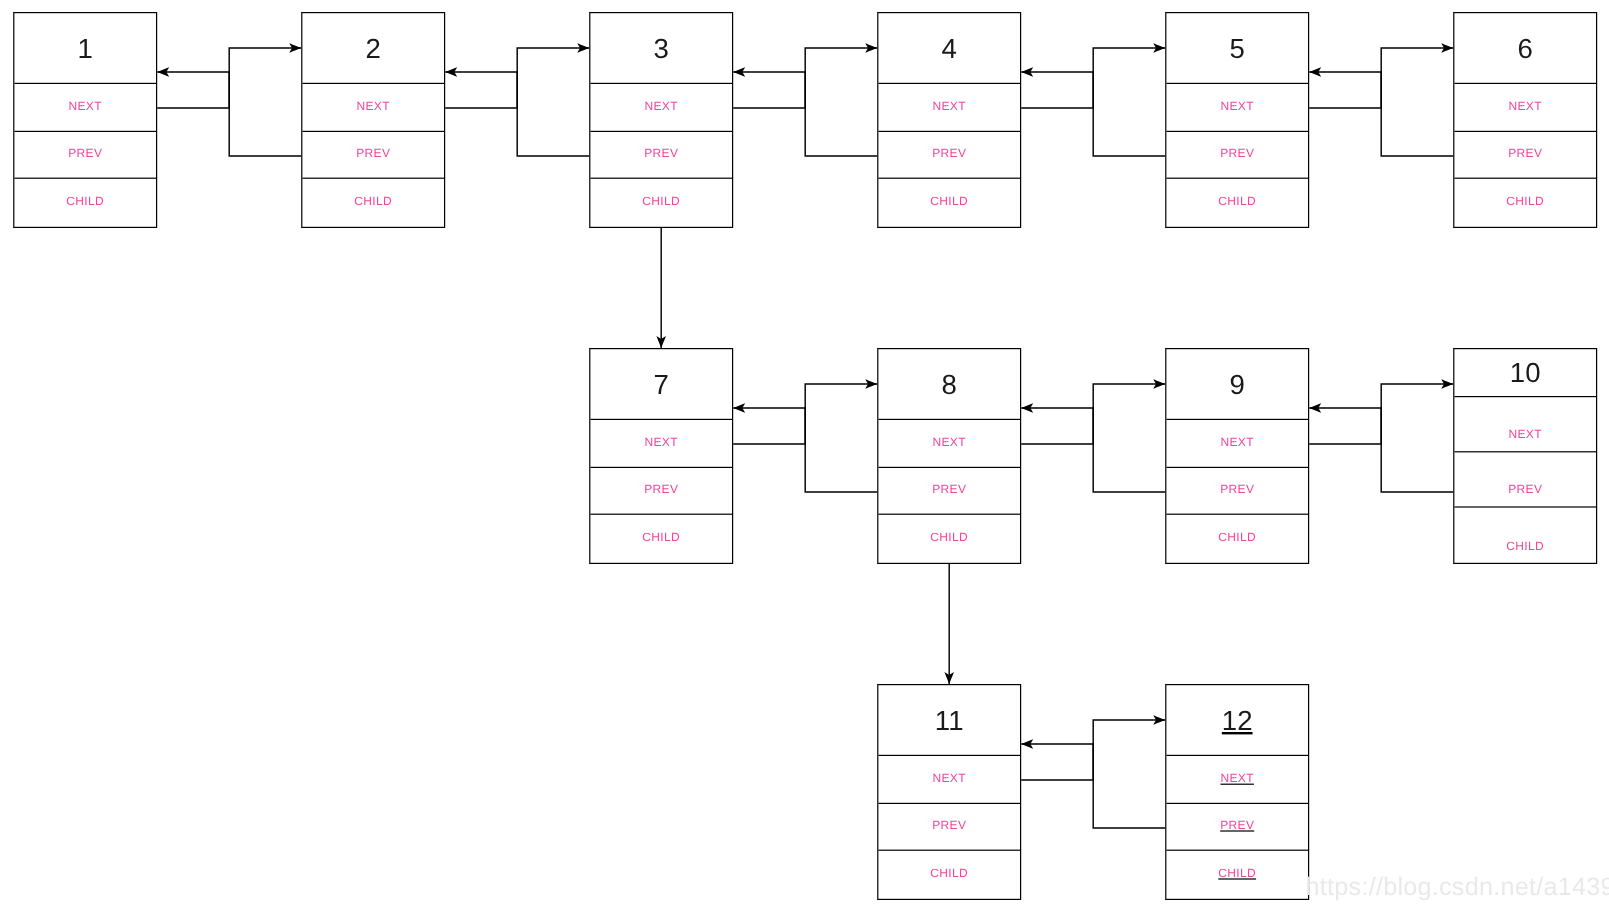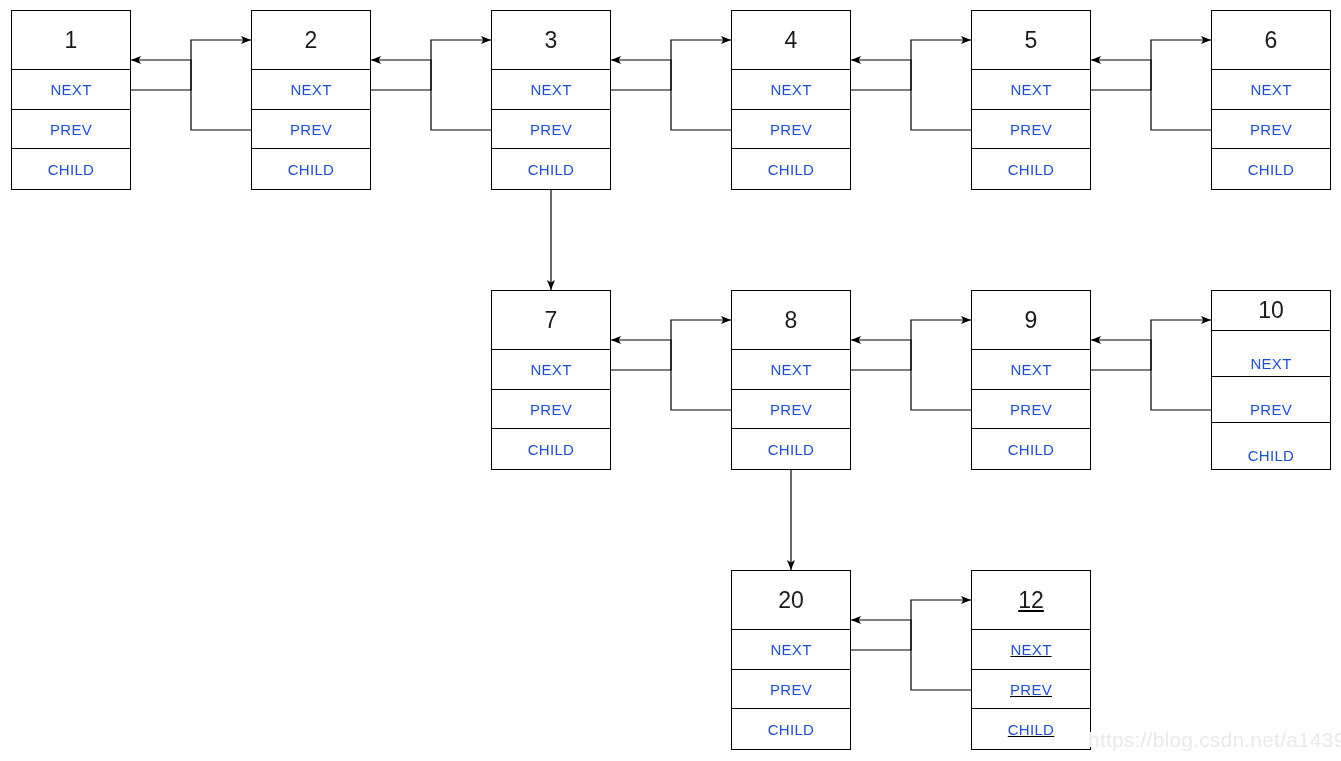--- a/index.html
+++ b/index.html
@@ -48,22 +48,22 @@
     font-size: 23px;
     color: #1a1a1a;
     line-height: 1;
   }
   .node-cell {
     height: 40px;
     box-sizing: border-box;
     display: flex;
     align-items: center;
     justify-content: center;
-    font-size: 15px;
-    color: #1d4ed8;
+    font-size: 10px;
+    color: #ec4899;
     letter-spacing: 0.3px;
     line-height: 1;
   }
   .node-cell.divided {
     border-bottom: 1px solid #000000;
   }
   .watermark {
     position: absolute;
     font-size: 21px;
     color: #e9e9e9;
@@ -166,21 +166,21 @@
         <div class="node-cell divided">PREV</div>
         <div class="node-cell">CHILD</div>
       </div>
       <div class="node" style="left: 1211px; top: 290px; gap: 19px;">
         <div class="node-header">10</div>
         <div class="node-cell divided">NEXT</div>
         <div class="node-cell divided">PREV</div>
         <div class="node-cell">CHILD</div>
       </div>
       <div class="node" style="left: 731px; top: 570px;">
-        <div class="node-header">20</div>
+        <div class="node-header">11</div>
         <div class="node-cell divided">NEXT</div>
         <div class="node-cell divided">PREV</div>
         <div class="node-cell">CHILD</div>
       </div>
       <div class="node" style="left: 971px; top: 570px; text-decoration: underline;">
         <div class="node-header">12</div>
         <div class="node-cell divided">NEXT</div>
         <div class="node-cell divided">PREV</div>
         <div class="node-cell">CHILD</div>
       </div>

